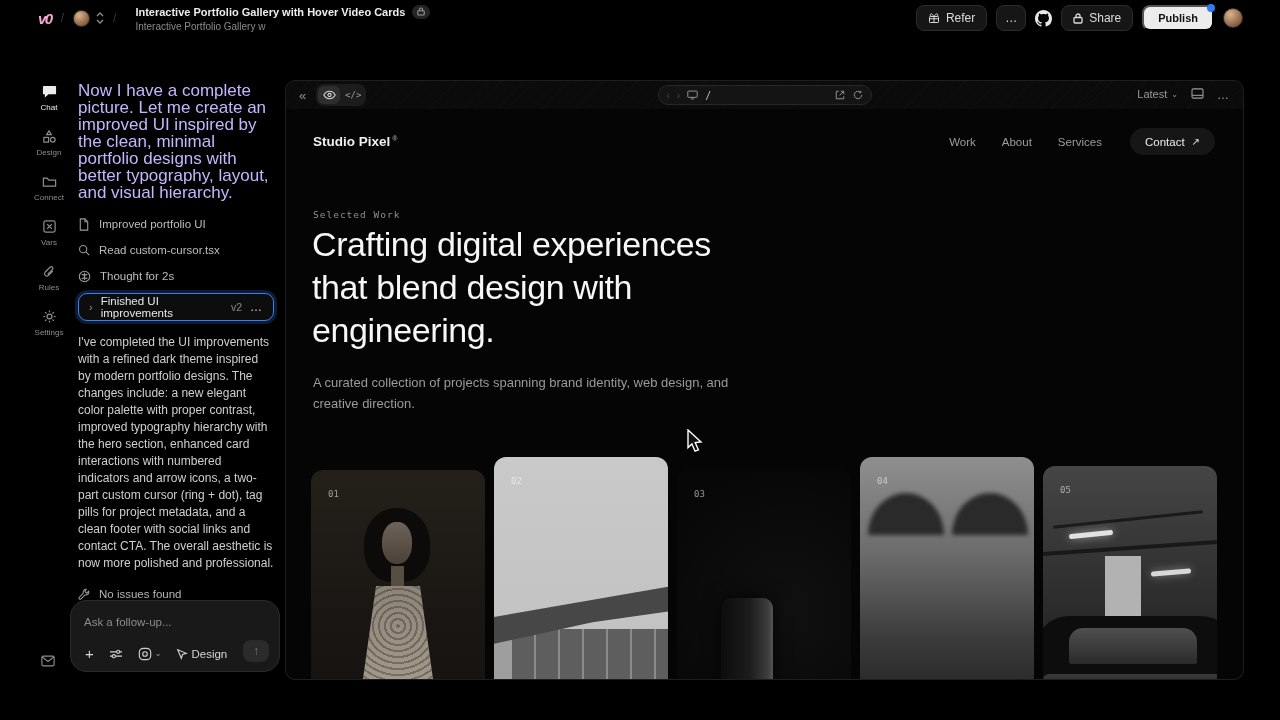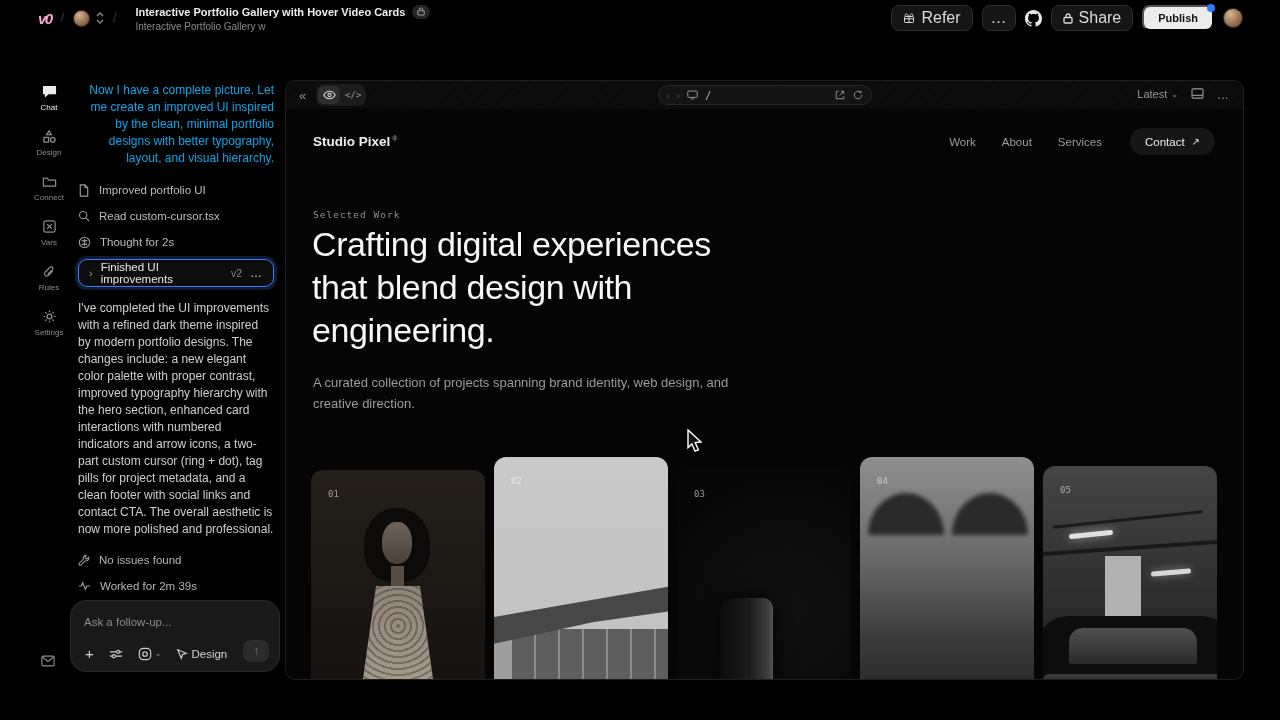--- a/index.html
+++ b/index.html
@@ -11,37 +11,37 @@
   .logo { font-weight:800; font-size:15px; color:#f9a8d4; letter-spacing:-1.5px; font-style:italic; }
   .sep { color:#3a3a3a; font-size:12px; margin:0 9px; }
   .avatar-sm { width:17px; height:17px; border-radius:50%; background:radial-gradient(circle at 35% 30%, #d8b48e, #8a5f40 70%, #53351f); border:1px solid #333; }
   .switcher { color:#8a8a8a; margin-left:6px; }
   .title-block { margin-left:10px; display:flex; flex-direction:column; gap:2px; }
   .title-row { display:flex; align-items:center; gap:7px; }
   .proj-title { font-size:11px; font-weight:700; color:#ededed; }
   .lock-chip { width:18px; height:14px; border-radius:7px; background:#242424; display:flex; align-items:center; justify-content:center; color:#9a9a9a; }
   .proj-sub { font-size:10px; color:#8a8a8a; }
   .topbar-right { margin-left:auto; display:flex; align-items:center; gap:9px; }
-  .tb-btn { height:26px; display:flex; align-items:center; gap:6px; padding:0 11px; background:#161616; border:1px solid #2c2c2c; border-radius:8px; color:#dcdcdc; font-size:16px; cursor:pointer; }
+  .tb-btn { height:26px; display:flex; align-items:center; gap:6px; padding:0 11px; background:#161616; border:1px solid #2c2c2c; border-radius:8px; color:#dcdcdc; font-size:12px; cursor:pointer; }
   .tb-btn.icon-only { padding:0 8px; }
   .gh { color:#e8e8e8; }
   .publish { position:relative; height:26px; display:flex; align-items:center; padding:0 14px; background:#ececec; color:#111; font-size:11px; font-weight:600; border-radius:8px; cursor:pointer; }
   .publish .dot { position:absolute; top:-3px; right:-3px; width:8px; height:8px; border-radius:50%; background:#2f7cf6; }
   .avatar-lg { width:20px; height:20px; border-radius:50%; background:radial-gradient(circle at 35% 30%, #d8b48e, #8a5f40 70%, #53351f); border:1px solid #333; }
 
   
   .rail { position:absolute; left:28px; top:84px; width:42px; display:flex; flex-direction:column; gap:17px; }
   .rail-item { display:flex; flex-direction:column; align-items:center; gap:4px; color:#8d8d8d; cursor:pointer; }
   .rail-item .lbl { font-size:8px; }
   .rail-item.active { color:#ececec; }
   .rail-mail { position:absolute; left:41px; top:655px; color:#8d8d8d; cursor:pointer; }
 
   
   .chat { position:absolute; left:78px; top:82px; width:196px; }
-  .chat-p { font-size:12px; line-height:17px; color:#0ea5e9;text-align:right; }
+  .chat-p { font-size:17px; line-height:17px; color:#c4b5fd; }
   .steps { margin-top:10px; display:flex; flex-direction:column; }
   .step { display:flex; align-items:center; gap:9px; height:26px; color:#bdbdbd; font-size:11.5px; cursor:pointer; }
   .step .ic { color:#9a9a9a; display:flex; }
   .task-box { margin-top:4px; height:28px; display:flex; align-items:center; gap:8px; padding:0 10px; background:#0d0d0d; border:1.5px solid #3b7df0; box-shadow:0 0 0 3px rgba(59,125,240,.22); border-radius:9px; cursor:pointer; }
   .task-box .chev { color:#9a9a9a; font-size:11px; }
   .task-box .t-lbl { font-size:11.5px; color:#e8e8e8; }
   .task-box .t-ver { font-size:10.5px; color:#8a8a8a; }
   .task-box .t-dots { margin-left:auto; color:#cfcfcf; font-size:12px; letter-spacing:1px; }
   .summary { margin-top:13px; font-size:12px; line-height:17px; color:#cfcfcf; }
   .status-rows { margin-top:9px; display:flex; flex-direction:column; }

